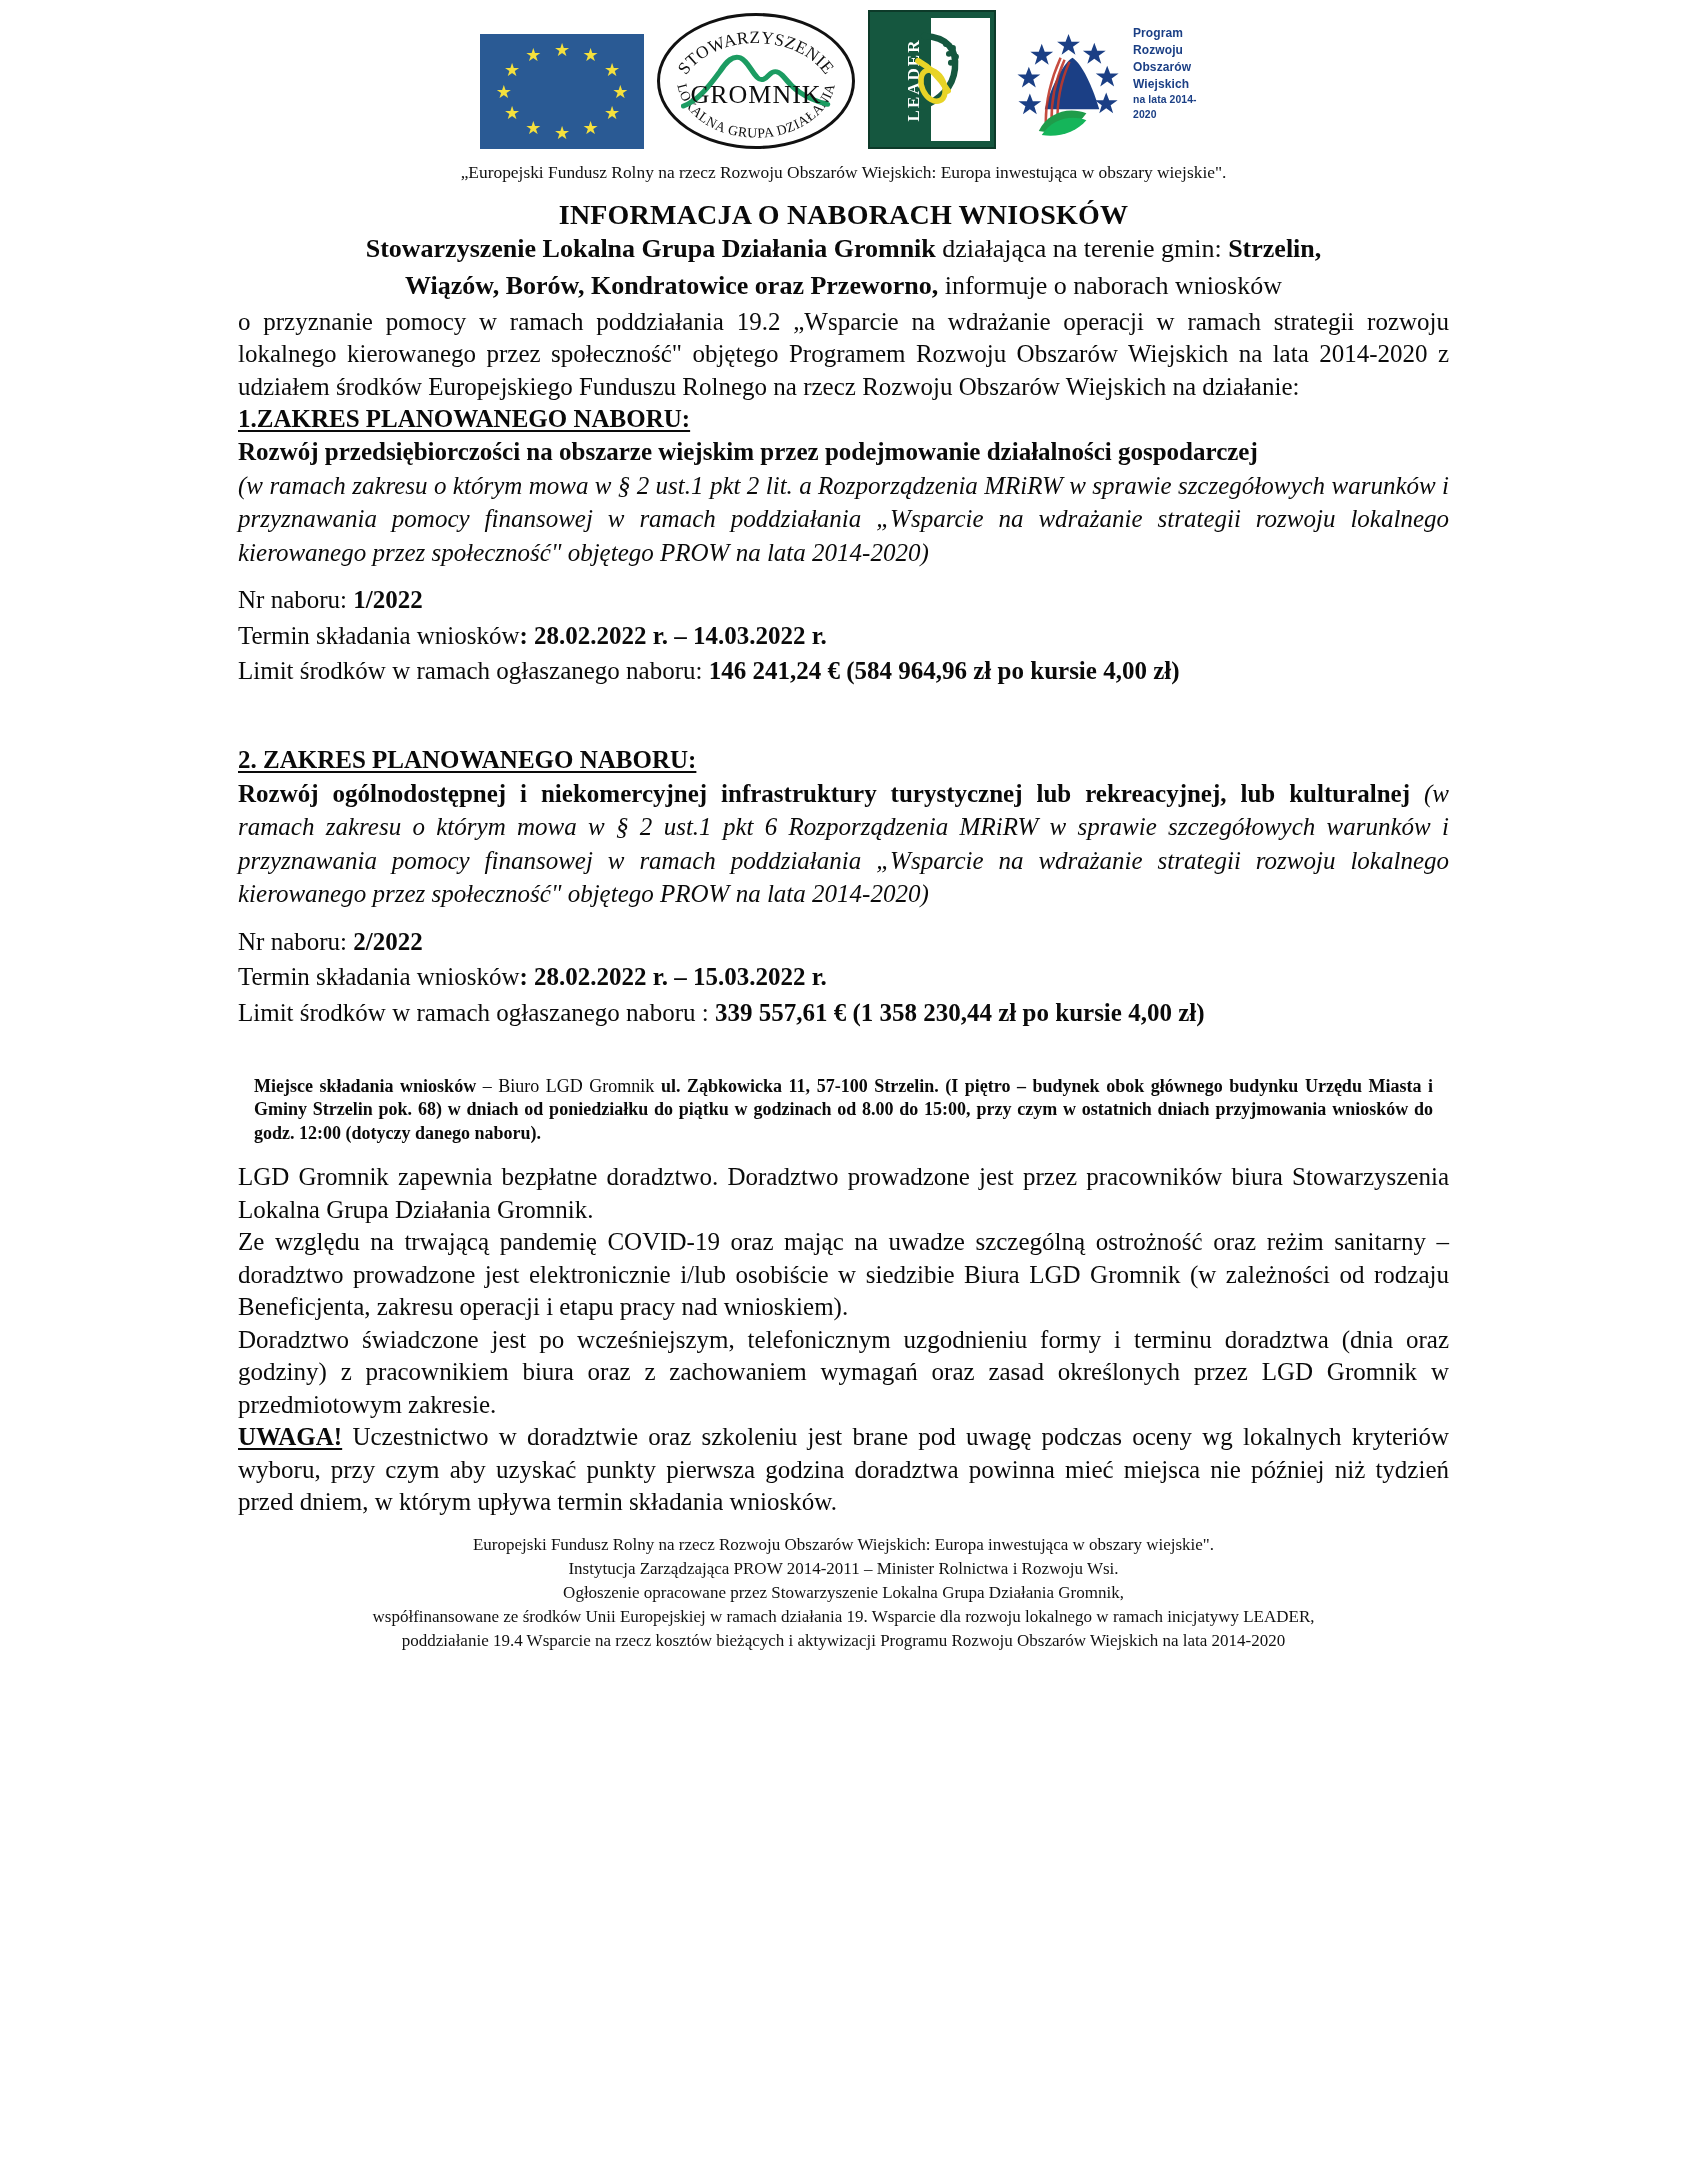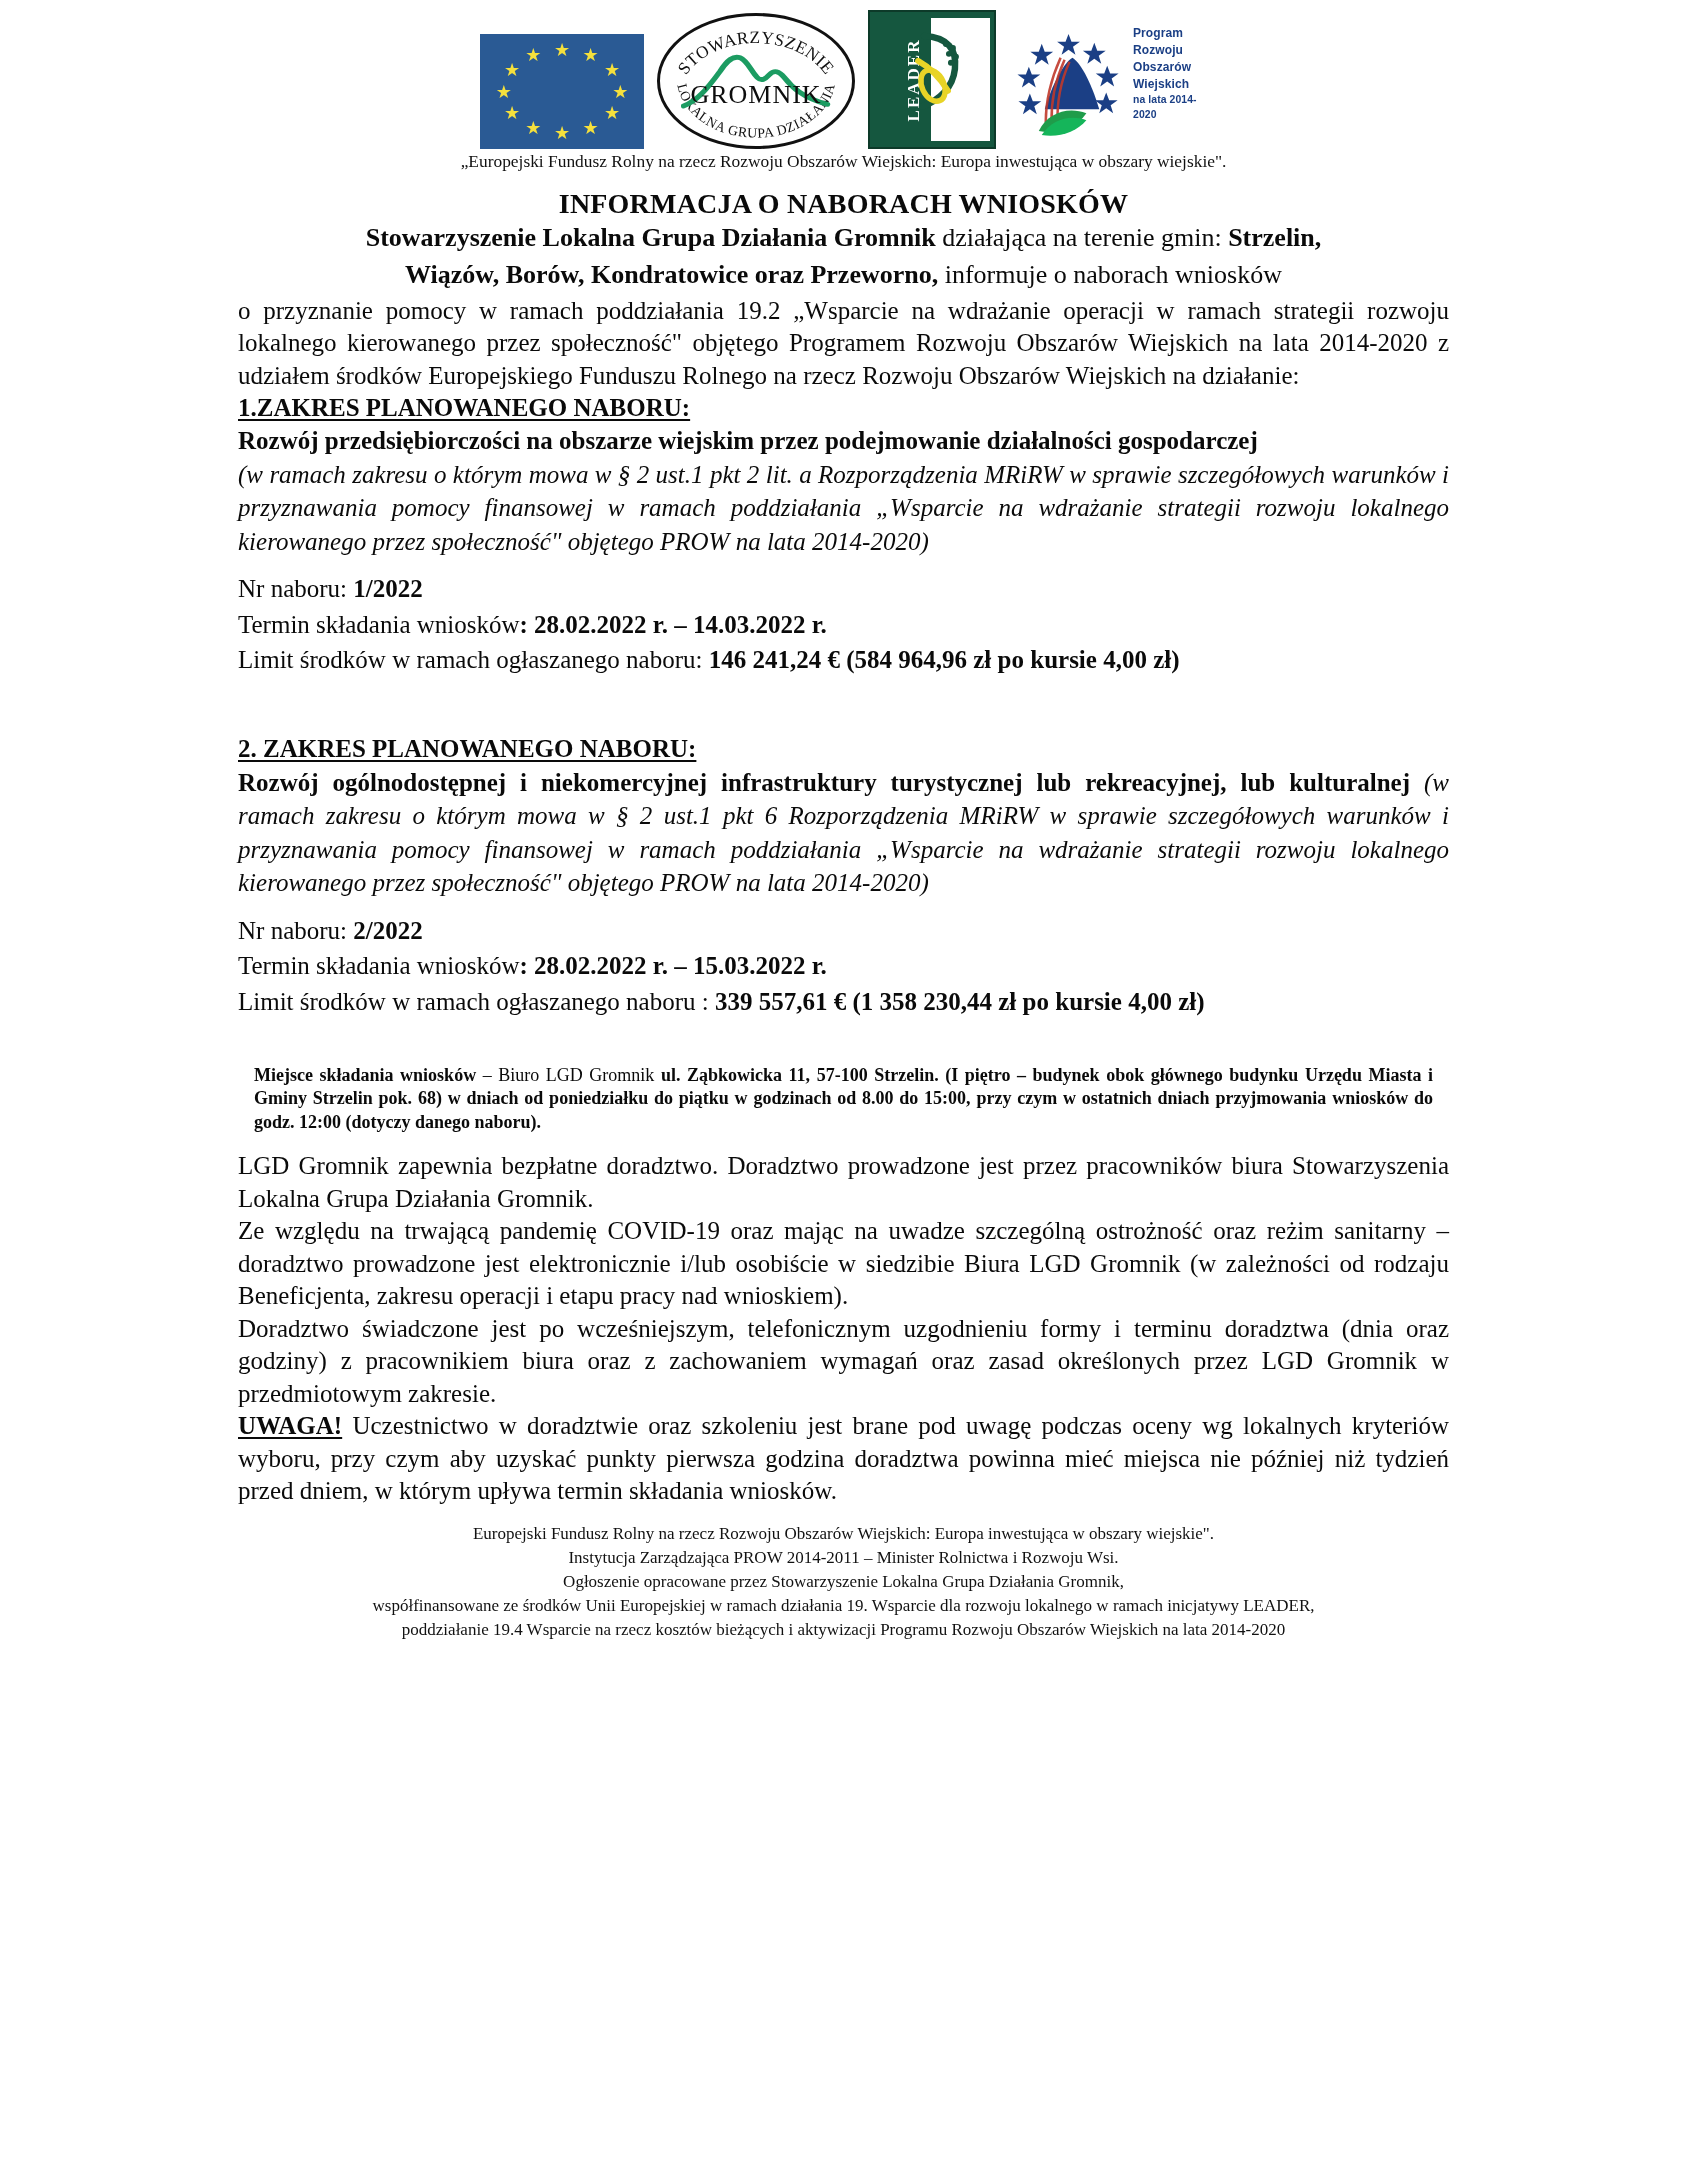--- a/index.html
+++ b/index.html
@@ -137,21 +137,21 @@
     color: #1b3f85;
     font-family: "Liberation Sans", sans-serif;
     letter-spacing: 0.1px;
   }
   .prow .txt .years { font-size: 10.4px; }
 
   .eu-caption {
     text-align: center;
     font-family: "Liberation Serif", serif;
     font-size: 17.4px;
-    margin-top: 2px;
+    margin-top: 13px;
     color: #111;
   }
 
   
   .doc {
     padding: 0 238px 0 238px;
     box-sizing: border-box;
   }
   h1.title {
     text-align: center;

